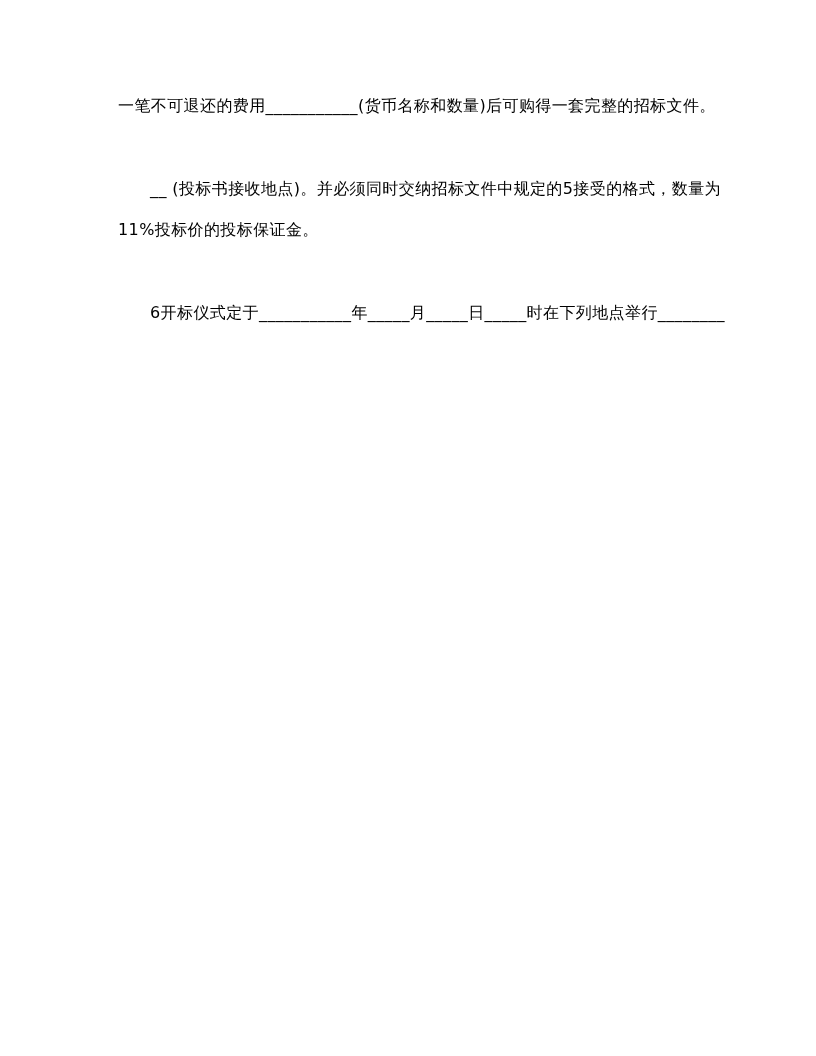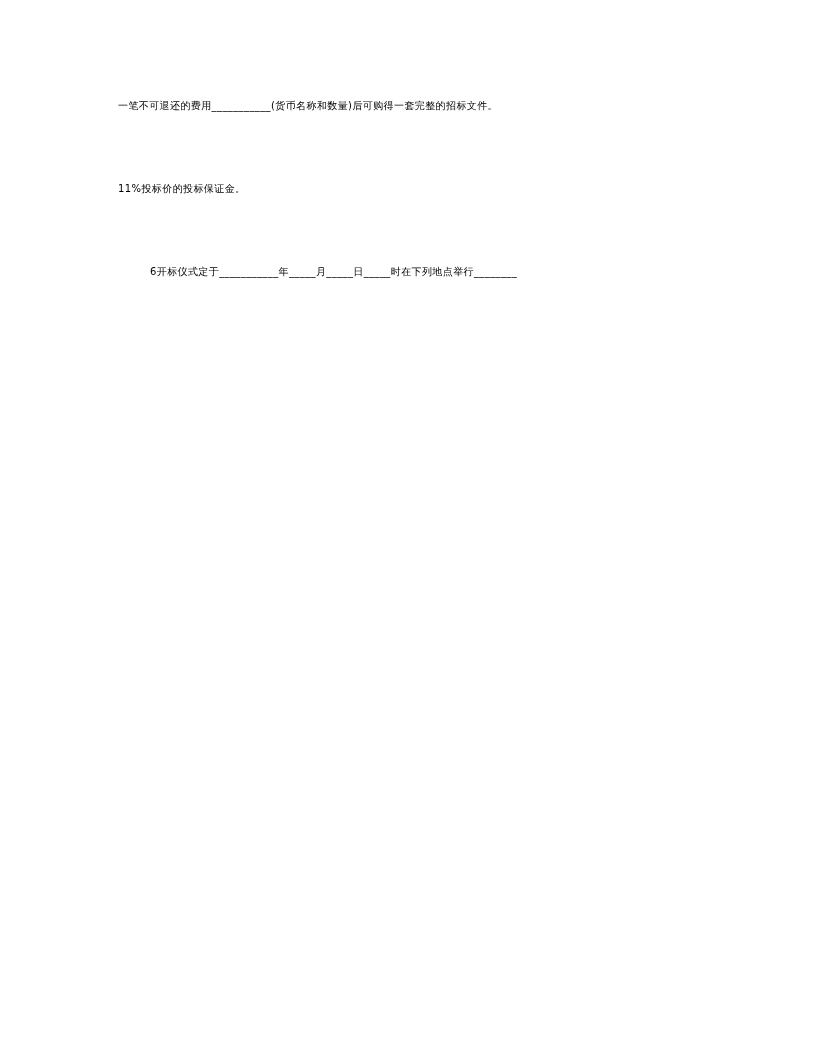--- a/index.html
+++ b/index.html
@@ -24,21 +24,21 @@
     top: 85px;
     left: 118px;
     right: 100px;
   }
 
   .para {
     margin: 0 0 42px 0;
   }
 
   .line {
-    font-size: 10px;
+    font-size: 16px;
     line-height: 41px;
     letter-spacing: 0.4px;
     white-space: nowrap;
     color: #000000;
   }
 
   .indent {
     padding-left: 32px;
   }
 </style>
@@ -47,20 +47,21 @@
 
 <div class="page">
   <div class="content">
 
     <p class="para">
       <span class="line" style="display:block">一笔不可退还的费用___________(货币名称和数量)后可购得一套完整的招标文件。</span>
     </p>
 
 
     <p class="para">
+      <span class="line indent" style="display:block">__ (投标书接收地点)。并必须同时交纳招标文件中规定的5接受的格式，数量为</span>
       <span class="line" style="display:block">11%投标价的投标保证金。</span>
     </p>
 
     <p class="para">
       <span class="line indent" style="display:block">6开标仪式定于___________年_____月_____日_____时在下列地点举行________</span>
     </p>
 
   </div>
 </div>
 

